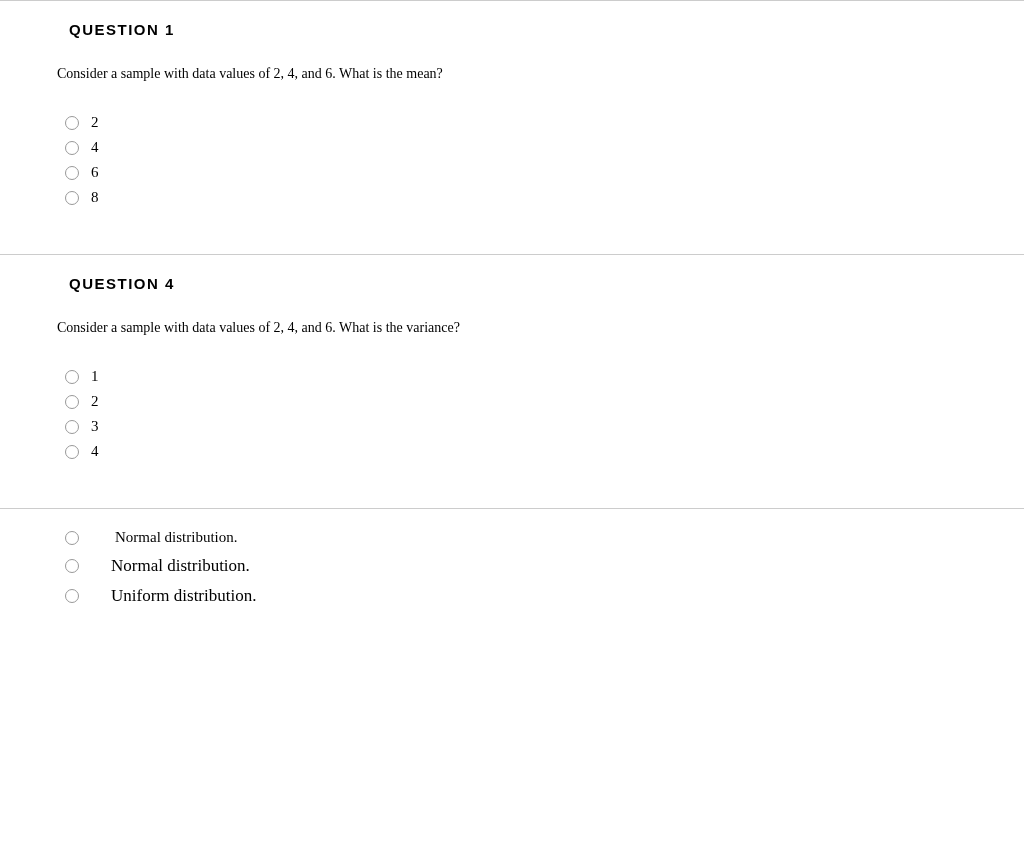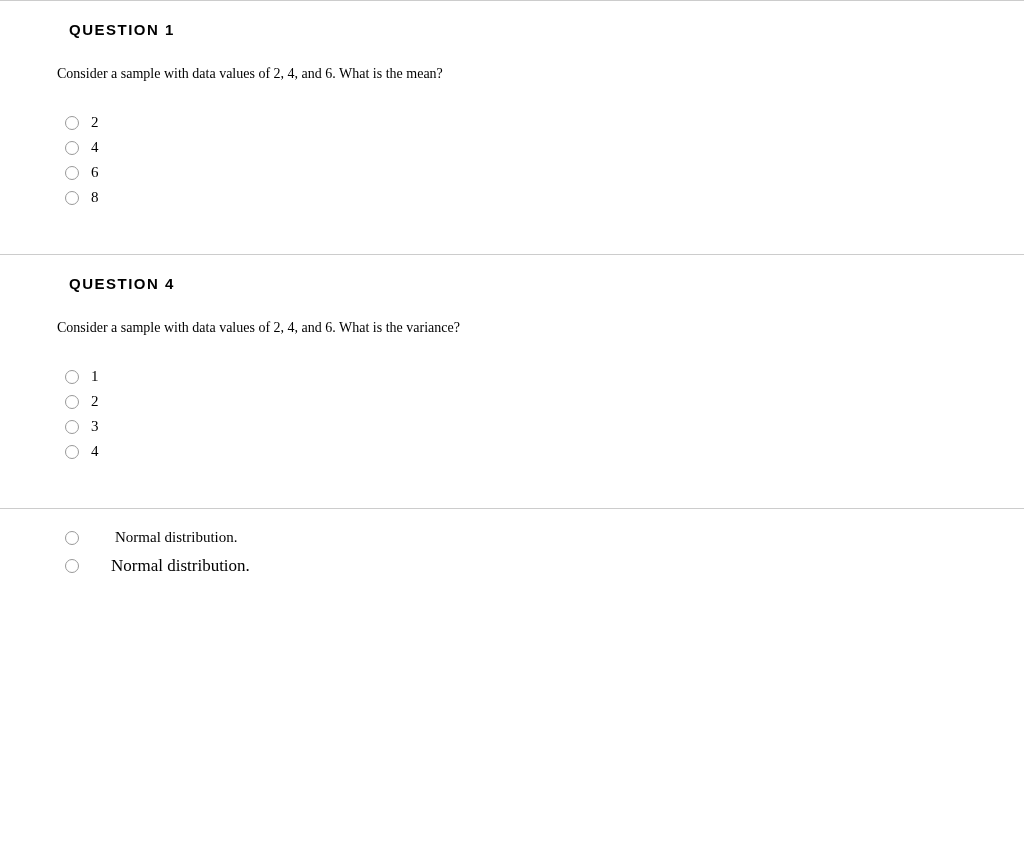--- a/index.html
+++ b/index.html
@@ -124,14 +124,18 @@
 <div class="question-block">
   <div class="options q3-options">
     <div class="option">
       <input type="radio" class="radio" name="q3" style="">
       <span class="option-label-mixed-small">Normal distribution.</span>
     </div>
     <div class="option">
       <input type="radio" class="radio" name="q3" style="">
       <span class="option-label-large">Normal distribution.</span>
     </div>
+    <div class="option">
+      <input type="radio" class="radio" name="q3" style="">
+      <span class="option-label-large">Uniform distribution.</span>
+    </div>
   </div>
 </div>
 
 </body></html>

